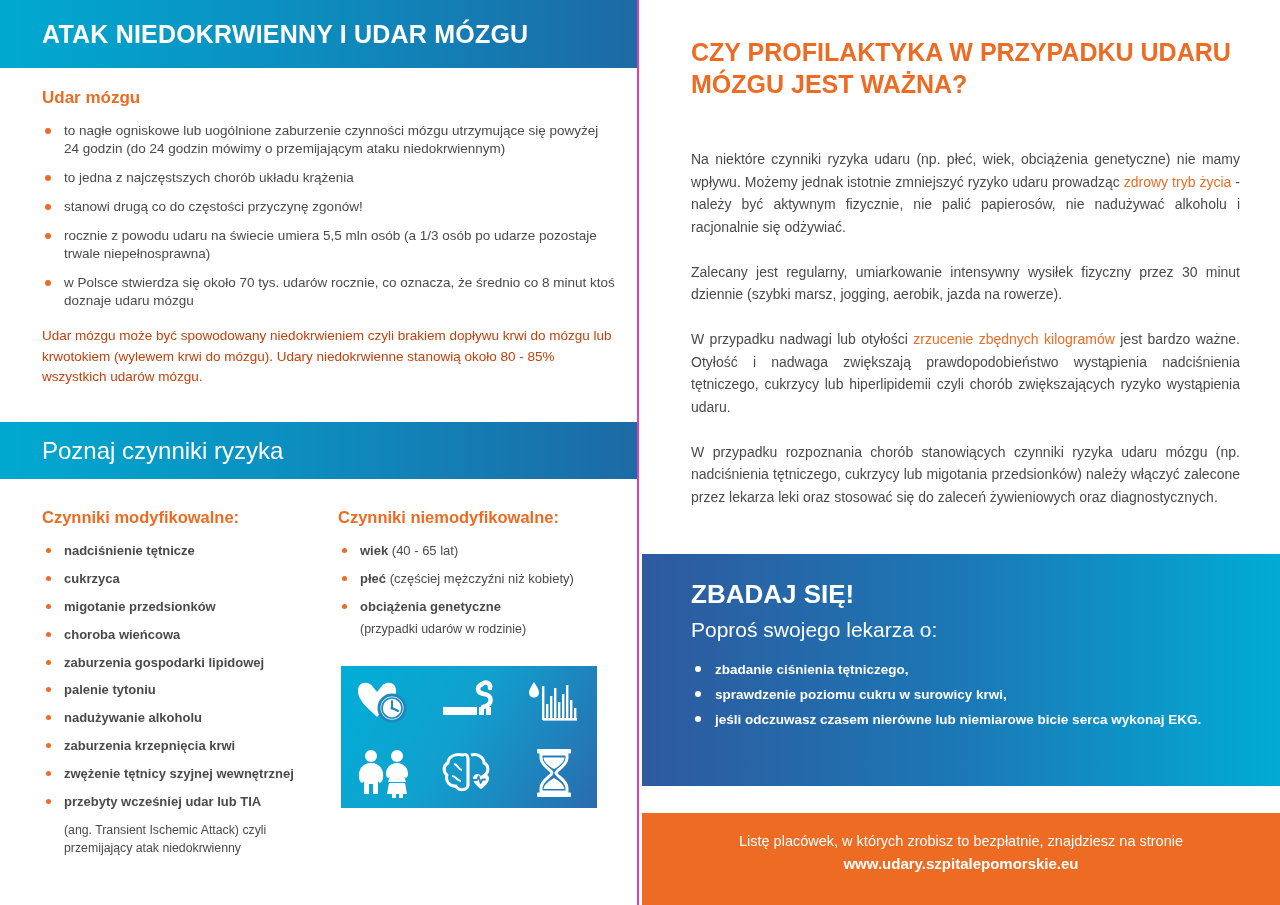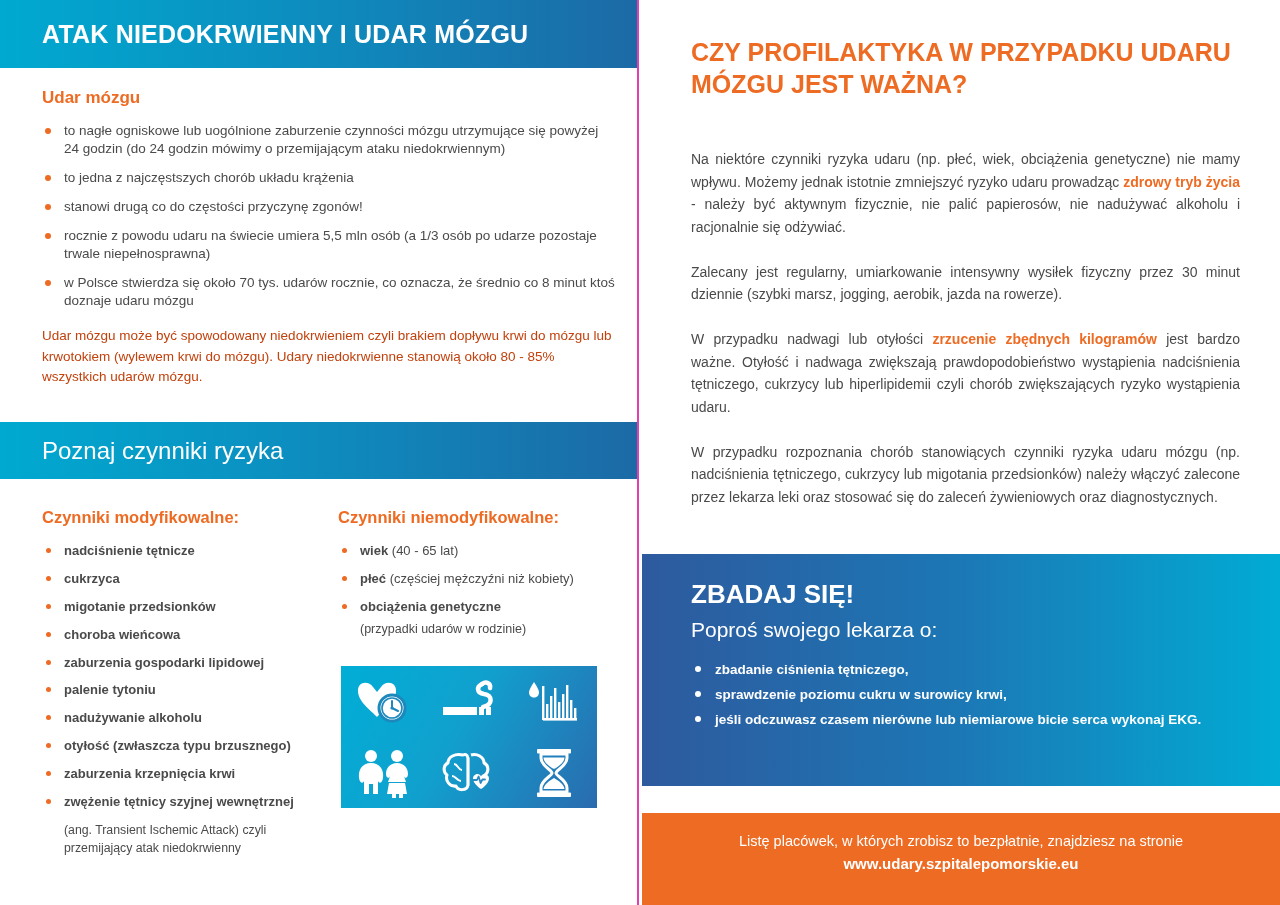--- a/index.html
+++ b/index.html
@@ -214,21 +214,21 @@
     width: 549px;
   }
   .r-body p {
     margin: 0 0 22px 0;
     font-size: 14px;
     line-height: 1.62;
     color: #4A4A4A;
     text-align: justify;
   }
   .r-body p:last-child { margin-bottom: 0; }
-  .hl { color: #ED6B23; font-weight: bold; }
+  .hl { color: #ED6B23; font-weight: normal; }
 
   
   .zb {
     position: absolute;
     left: 3px;
     top: 554px;
     width: 638px;
     height: 232px;
     background: linear-gradient(90deg, #2E5A9E 0%, #1C77B5 48%, #00AED6 100%);
     padding-left: 16px;
@@ -336,23 +336,23 @@
         <div class="risk-col-a">
           <div class="risk-head">Czynniki modyfikowalne:</div>
           <ul class="bul-s">
             <li>nadciśnienie tętnicze</li>
             <li>cukrzyca</li>
             <li>migotanie przedsionków</li>
             <li>choroba wieńcowa</li>
             <li>zaburzenia gospodarki lipidowej</li>
             <li>palenie tytoniu</li>
             <li>nadużywanie alkoholu</li>
-            <li>otyłość (zwłaszcza typu brzusznego)</li>
             <li>zaburzenia krzepnięcia krwi</li>
             <li>zwężenie tętnicy szyjnej wewnętrznej</li>
+            <li>przebyty wcześniej udar lub TIA</li>
           </ul>
           <div class="tia-note">(ang. Transient Ischemic Attack) czyli przemijający atak niedokrwienny</div>
         </div>
 
         <div class="risk-col-b">
           <div class="risk-head">Czynniki niemodyfikowalne:</div>
           <ul class="bul-s">
             <li><span>wiek</span><span class="norm"> (40 - 65 lat)</span></li>
             <li><span>płeć</span><span class="norm"> (częściej mężczyźni niż kobiety)</span></li>
             <li><span>obciążenia genetyczne</span><span class="norm"></span></li>

